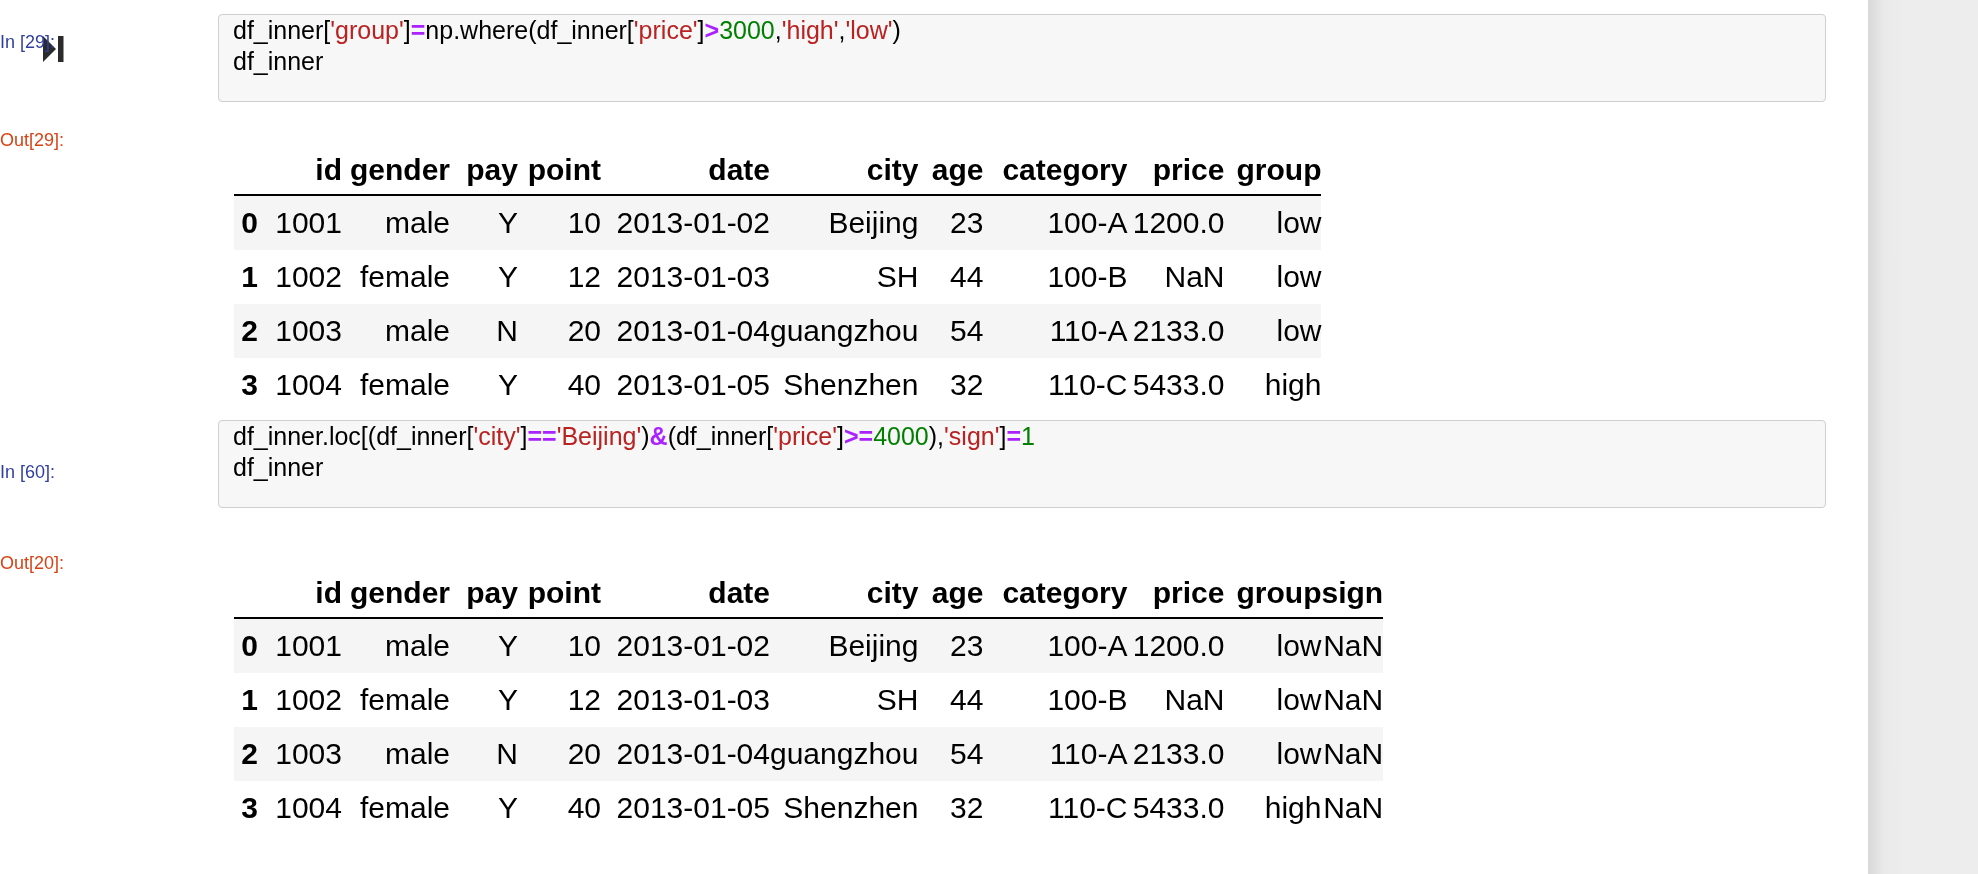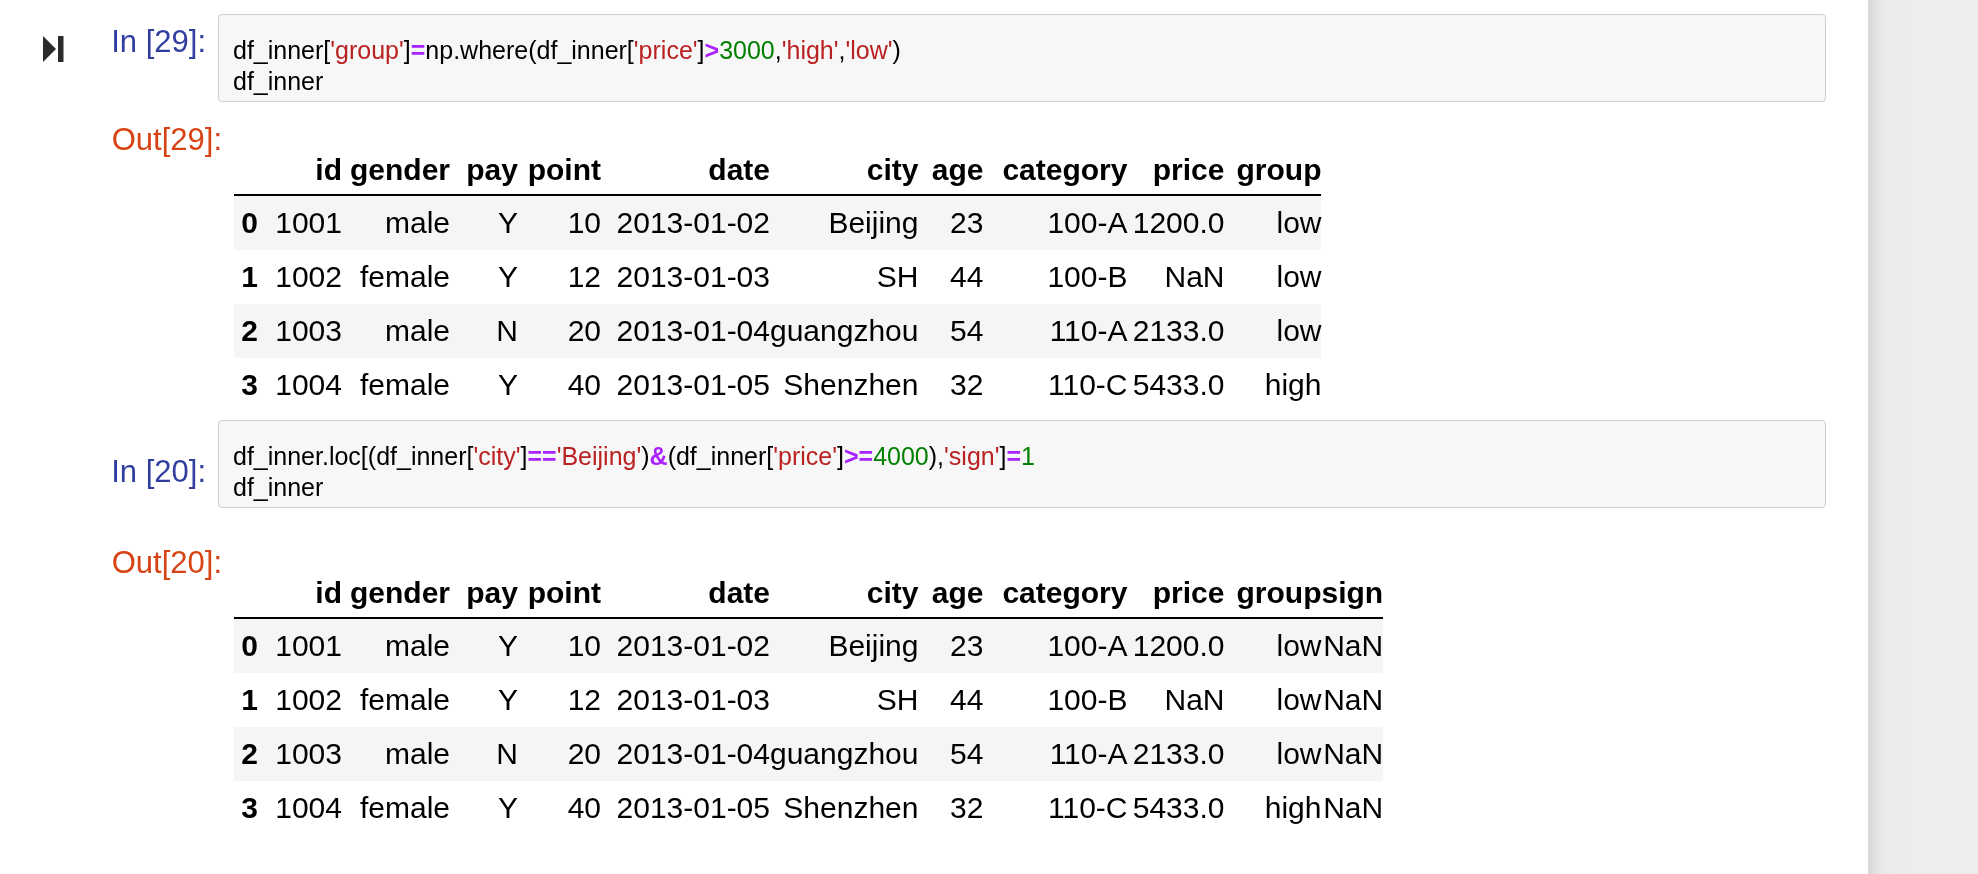--- a/index.html
+++ b/index.html
@@ -13,33 +13,33 @@
   }
   
   .margin-strip{
     position:absolute;top:0;right:0;width:110px;height:874px;
     background:linear-gradient(to right,#d8d8d8 0px,#eaeaea 16px,#ededed 38px,#ededed 100%);
   }
   
   .step-icon{position:absolute;left:43px;top:36px;width:21px;height:26px;}
   
   .prompt{
-    position:absolute;left:0;width:206px;text-align:right;
-    font-size:31px;line-height:26px;white-space:pre;
+    position:absolute;left:0;width:206px;
+    font-size:18px;line-height:26px;white-space:pre;
   }
   .prompt.in{color:var(--prompt-in,#303F9F);}
-  .prompt.out{color:var(--prompt-out,#D84315);padding-left:16px;}
+  .prompt.out{color:var(--prompt-out,#D84315);}
   
   .codebox{
     position:absolute;left:218px;width:1608px;height:88px;
     box-sizing:border-box;
     background:var(--cell-bg,#f7f7f7);
     border:1px solid var(--cell-border,#cfcfcf);
     border-radius:4px;
-    padding:20px 14px;
+    padding:0 14px;
     cursor:text;
   }
   .code{font-size:25px;line-height:31px;white-space:pre;color:var(--code-plain,#000);}
   .tok-string{color:var(--code-string,#BA2121);}
   .tok-operator{color:var(--code-operator,#AA22FF);font-weight:700;}
   .tok-number{color:var(--code-number,#008000);}
   .tok-plain{color:var(--code-plain,#000);}
   
   .dfwrap{position:absolute;left:234px;}
   table.df{
@@ -163,21 +163,21 @@
             <td>Shenzhen</td>
             <td>32</td>
             <td>110-C</td>
             <td>5433.0</td>
             <td>high</td>
           </tr>
         </tbody>
       </table>
     </div>
 
-  <div class="prompt in" style="top:459px">In [20]:</div>
+  <div class="prompt in" style="top:459px">In [60]:</div>
   <div class="codebox" style="top:420px">
     <div class="code" id="code1"><div><span class="tok-plain">df_inner.loc[(df_inner[</span><span class="tok-string">'city'</span><span class="tok-plain">]</span><span class="tok-operator">==</span><span class="tok-string">'Beijing'</span><span class="tok-plain">)</span><span class="tok-operator">&amp;</span><span class="tok-plain">(df_inner[</span><span class="tok-string">'price'</span><span class="tok-plain">]</span><span class="tok-operator">&gt;=</span><span class="tok-number">4000</span><span class="tok-plain">),</span><span class="tok-string">'sign'</span><span class="tok-plain">]</span><span class="tok-operator">=</span><span class="tok-number">1</span></div><div><span class="tok-plain">df_inner</span></div></div>
   </div>
 
   <div class="prompt out" style="top:550px">Out[20]:</div>
   <div class="dfwrap" style="top:569px" id="table1">
       <table class="df">
         <colgroup>
           <col class="c-index">
           <col class="c-id">

